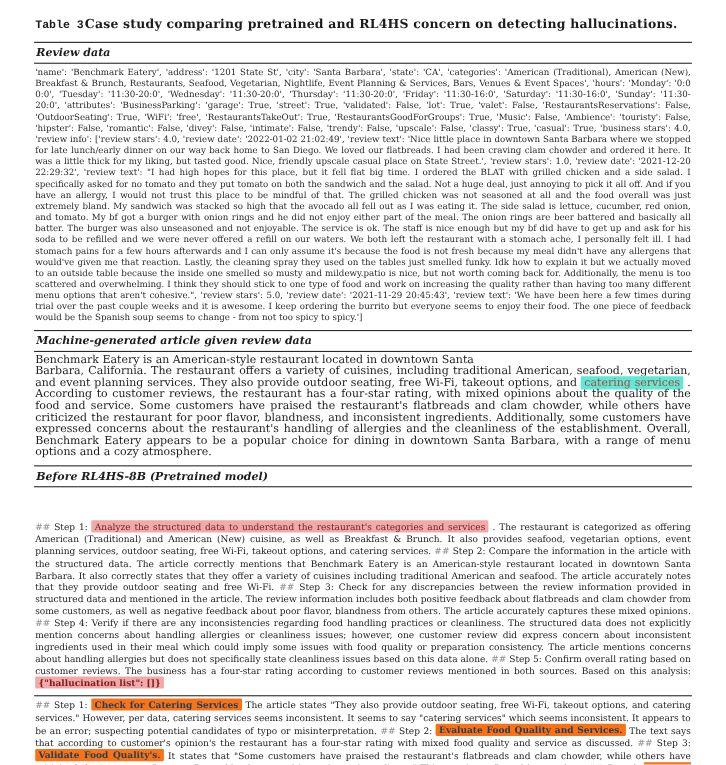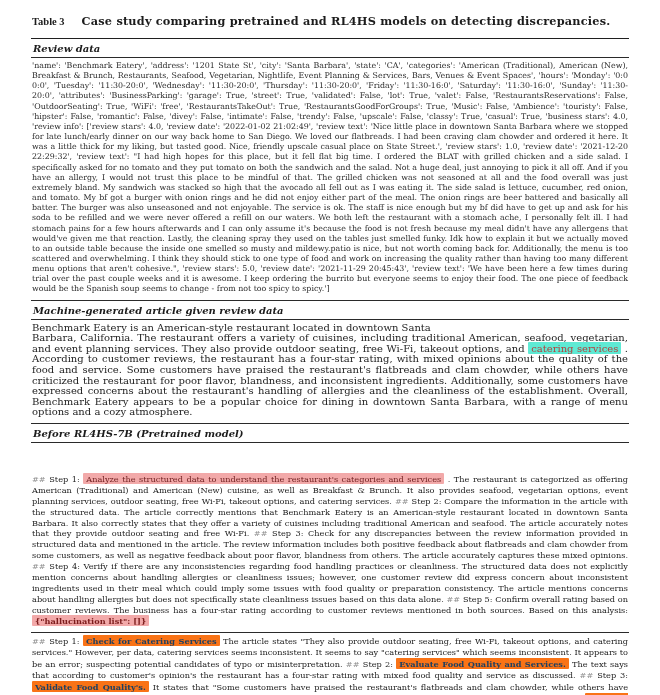--- a/index.html
+++ b/index.html
@@ -7,23 +7,23 @@
     width: 660px; height: 695px;
     background: #ffffff;
     color: #1c1c1c;
     font-family: "DejaVu Serif", serif;
     overflow: hidden;
   }
   .page { padding: 7px 31px 0 31px; }
 
   .title-row { margin: 3px 0 9px 1px; }
   .title-label {
-    font-family: Liberation Serif, serif;
+    font-family: Liberation Mono, monospace;
     font-weight: bold; font-size: 10.5px;
-    margin-right: 17px;
+    margin-right: 1px;
   }
   .title-text { font-weight: bold; font-size: 11.3px; letter-spacing: 0.2px; }
 
   .paper-table {
     border-top: 1.6px solid #1f1f1f;
     border-bottom: 1.6px solid #1f1f1f;
   }
   .sec-header {
     font-style: italic; font-weight: bold;
     font-size: 10px;
@@ -60,37 +60,37 @@
     background: #f97316; color: #21405f;
     padding: 0.5px 3px; border-radius: 1px; font-weight: bold;
   }
 </style>
 </head>
 <body>
 
 <div class="page">
 
   <div class="title-row">
-    <span class="title-label">Table 3</span><span class="title-text">Case study comparing pretrained and RL4HS models on detecting discrepancies.</span>
+    <span class="title-label">Table 3</span><span class="title-text">Case study comparing pretrained and RL4HS concern on detecting hallucinations.</span>
   </div>
 
   <div class="paper-table">
 
     <div class="section" id="sec-review">
       <div class="sec-header">Review data</div>
       <div class="sec-body"><span class="seg-plain">'name': 'Benchmark Eatery', 'address': '1201 State St', 'city': 'Santa Barbara', 'state': 'CA', 'categories': 'American (Traditional), American (New), Breakfast &amp; Brunch, Restaurants, Seafood, Vegetarian, Nightlife, Event Planning &amp; Services, Bars, Venues &amp; Event Spaces', 'hours': 'Monday': '0:0 0:0', 'Tuesday': '11:30-20:0', 'Wednesday': '11:30-20:0', 'Thursday': '11:30-20:0', 'Friday': '11:30-16:0', 'Saturday': '11:30-16:0', 'Sunday': '11:30-20:0', 'attributes': 'BusinessParking': 'garage': True, 'street': True, 'validated': False, 'lot': True, 'valet': False, 'RestaurantsReservations': False, 'OutdoorSeating': True, 'WiFi': 'free', 'RestaurantsTakeOut': True, 'RestaurantsGoodForGroups': True, 'Music': False, 'Ambience': 'touristy': False, 'hipster': False, 'romantic': False, 'divey': False, 'intimate': False, 'trendy': False, 'upscale': False, 'classy': True, 'casual': True, 'business stars': 4.0, 'review info': ['review stars': 4.0, 'review date': '2022-01-02 21:02:49', 'review text': 'Nice little place in downtown Santa Barbara where we stopped for late lunch/early dinner on our way back home to San Diego. We loved our flatbreads. I had been craving clam chowder and ordered it here. It was a little thick for my liking, but tasted good. Nice, friendly upscale casual place on State Street.', 'review stars': 1.0, 'review date': '2021-12-20 22:29:32', 'review text': "I had high hopes for this place, but it fell flat big time. I ordered the BLAT with grilled chicken and a side salad. I specifically asked for no tomato and they put tomato on both the sandwich and the salad. Not a huge deal, just annoying to pick it all off. And if you have an allergy, I would not trust this place to be mindful of that. The grilled chicken was not seasoned at all and the food overall was just extremely bland. My sandwich was stacked so high that the avocado all fell out as I was eating it. The side salad is lettuce, cucumber, red onion, and tomato. My bf got a burger with onion rings and he did not enjoy either part of the meal. The onion rings are beer battered and basically all batter. The burger was also unseasoned and not enjoyable. The service is ok. The staff is nice enough but my bf did have to get up and ask for his soda to be refilled and we were never offered a refill on our waters. We both left the restaurant with a stomach ache, I personally felt ill. I had stomach pains for a few hours afterwards and I can only assume it's because the food is not fresh because my meal didn't have any allergens that would've given me that reaction. Lastly, the cleaning spray they used on the tables just smelled funky. Idk how to explain it but we actually moved to an outside table because the inside one smelled so musty and mildewy.patio is nice, but not worth coming back for. Additionally, the menu is too scattered and overwhelming. I think they should stick to one type of food and work on increasing the quality rather than having too many different menu options that aren't cohesive.", 'review stars': 5.0, 'review date': '2021-11-29 20:45:43', 'review text': 'We have been here a few times during trial over the past couple weeks and it is awesome. I keep ordering the burrito but everyone seems to enjoy their food. The one piece of feedback would be the Spanish soup seems to change - from not too spicy to spicy.']</span></div>
     </div>
 
     <div class="section" id="sec-article">
       <div class="sec-header">Machine-generated article given review data</div>
       <div class="sec-body"><span class="seg-plain">Benchmark Eatery is an American-style restaurant located in downtown Santa</span><br><span class="seg-plain">Barbara, California. The restaurant offers a variety of cuisines, including traditional American, seafood, vegetarian, and event planning services. They also provide outdoor seating, free Wi-Fi, takeout options, and </span><span class="seg-hl-pink">catering services</span><span class="seg-plain"> . According to customer reviews, the restaurant has a four-star rating, with mixed opinions about the quality of the food and service. Some customers have praised the restaurant's flatbreads and clam chowder, while others have criticized the restaurant for poor flavor, blandness, and inconsistent ingredients. Additionally, some customers have expressed concerns about the restaurant's handling of allergies and the cleanliness of the establishment. Overall, Benchmark Eatery appears to be a popular choice for dining in downtown Santa Barbara, with a range of menu options and a cozy atmosphere.</span></div>
     </div>
 
     <div class="section" id="sec-pretrained">
-      <div class="sec-header">Before RL4HS-7B (Pretrained model)</div>
+      <div class="sec-header">Before RL4HS-8B (Pretrained model)</div>
       <div class="sec-body"><span class="seg-hash">## </span><span class="seg-plain">Step 1: </span><span class="seg-hl-red">Analyze the structured data to understand the restaurant's categories and services</span><span class="seg-plain"> . The restaurant is categorized as offering American (Traditional) and American (New) cuisine, as well as Breakfast &amp; Brunch. It also provides seafood, vegetarian options, event planning services, outdoor seating, free Wi-Fi, takeout options, and catering services. </span><span class="seg-hash">## </span><span class="seg-plain">Step 2: Compare the information in the article with the structured data. The article correctly mentions that Benchmark Eatery is an American-style restaurant located in downtown Santa Barbara. It also correctly states that they offer a variety of cuisines including traditional American and seafood. The article accurately notes that they provide outdoor seating and free Wi-Fi. </span><span class="seg-hash">## </span><span class="seg-plain">Step 3: Check for any discrepancies between the review information provided in structured data and mentioned in the article. The review information includes both positive feedback about flatbreads and clam chowder from some customers, as well as negative feedback about poor flavor, blandness from others. The article accurately captures these mixed opinions. </span><span class="seg-hash">## </span><span class="seg-plain">Step 4: Verify if there are any inconsistencies regarding food handling practices or cleanliness. The structured data does not explicitly mention concerns about handling allergies or cleanliness issues; however, one customer review did express concern about inconsistent ingredients used in their meal which could imply some issues with food quality or preparation consistency. The article mentions concerns about handling allergies but does not specifically state cleanliness issues based on this data alone. </span><span class="seg-hash">## </span><span class="seg-plain">Step 5: Confirm overall rating based on customer reviews. The business has a four-star rating according to customer reviews mentioned in both sources. Based on this analysis: </span><span class="seg-hl-red-bold">{"hallucination list": []}</span></div>
     </div>
 
     <div class="section" id="sec-rl4hs">
       <div class="sec-body"><span class="seg-hash">## </span><span class="seg-plain">Step 1: </span><span class="seg-hl-blue">Check for Catering Services</span><span class="seg-plain"> The article states "They also provide outdoor seating, free Wi-Fi, takeout options, and catering services." However, per data, catering services seems inconsistent. It seems to say "catering services" which seems inconsistent. It appears to be an error; suspecting potential candidates of typo or misinterpretation. </span><span class="seg-hash">## </span><span class="seg-plain">Step 2: </span><span class="seg-hl-blue">Evaluate Food Quality and Services.</span><span class="seg-plain"> The text says that according to customer's opinion's the restaurant has a four-star rating with mixed food quality and service as discussed. </span><span class="seg-hash">## </span><span class="seg-plain">Step 3: </span><span class="seg-hl-blue">Validate Food Quality's.</span><span class="seg-plain"> It states that "Some customers have praised the restaurant's flatbreads and clam chowder, while others have criticized the restaurant for poor flavor, blandness, and inconsistent ingredients." This part is confirmed by our data. </span><span class="seg-hash">## </span><span class="seg-plain">Step 4: </span><span class="seg-hl-blue">Evaluate Customer's Concerns.</span><span class="seg-plain"> It says customers expressed concerns about food quality again as well as cleanliness of establishment; this part seems valid per our data. </span></div>
     </div>
 
   </div>
 </div>
 

